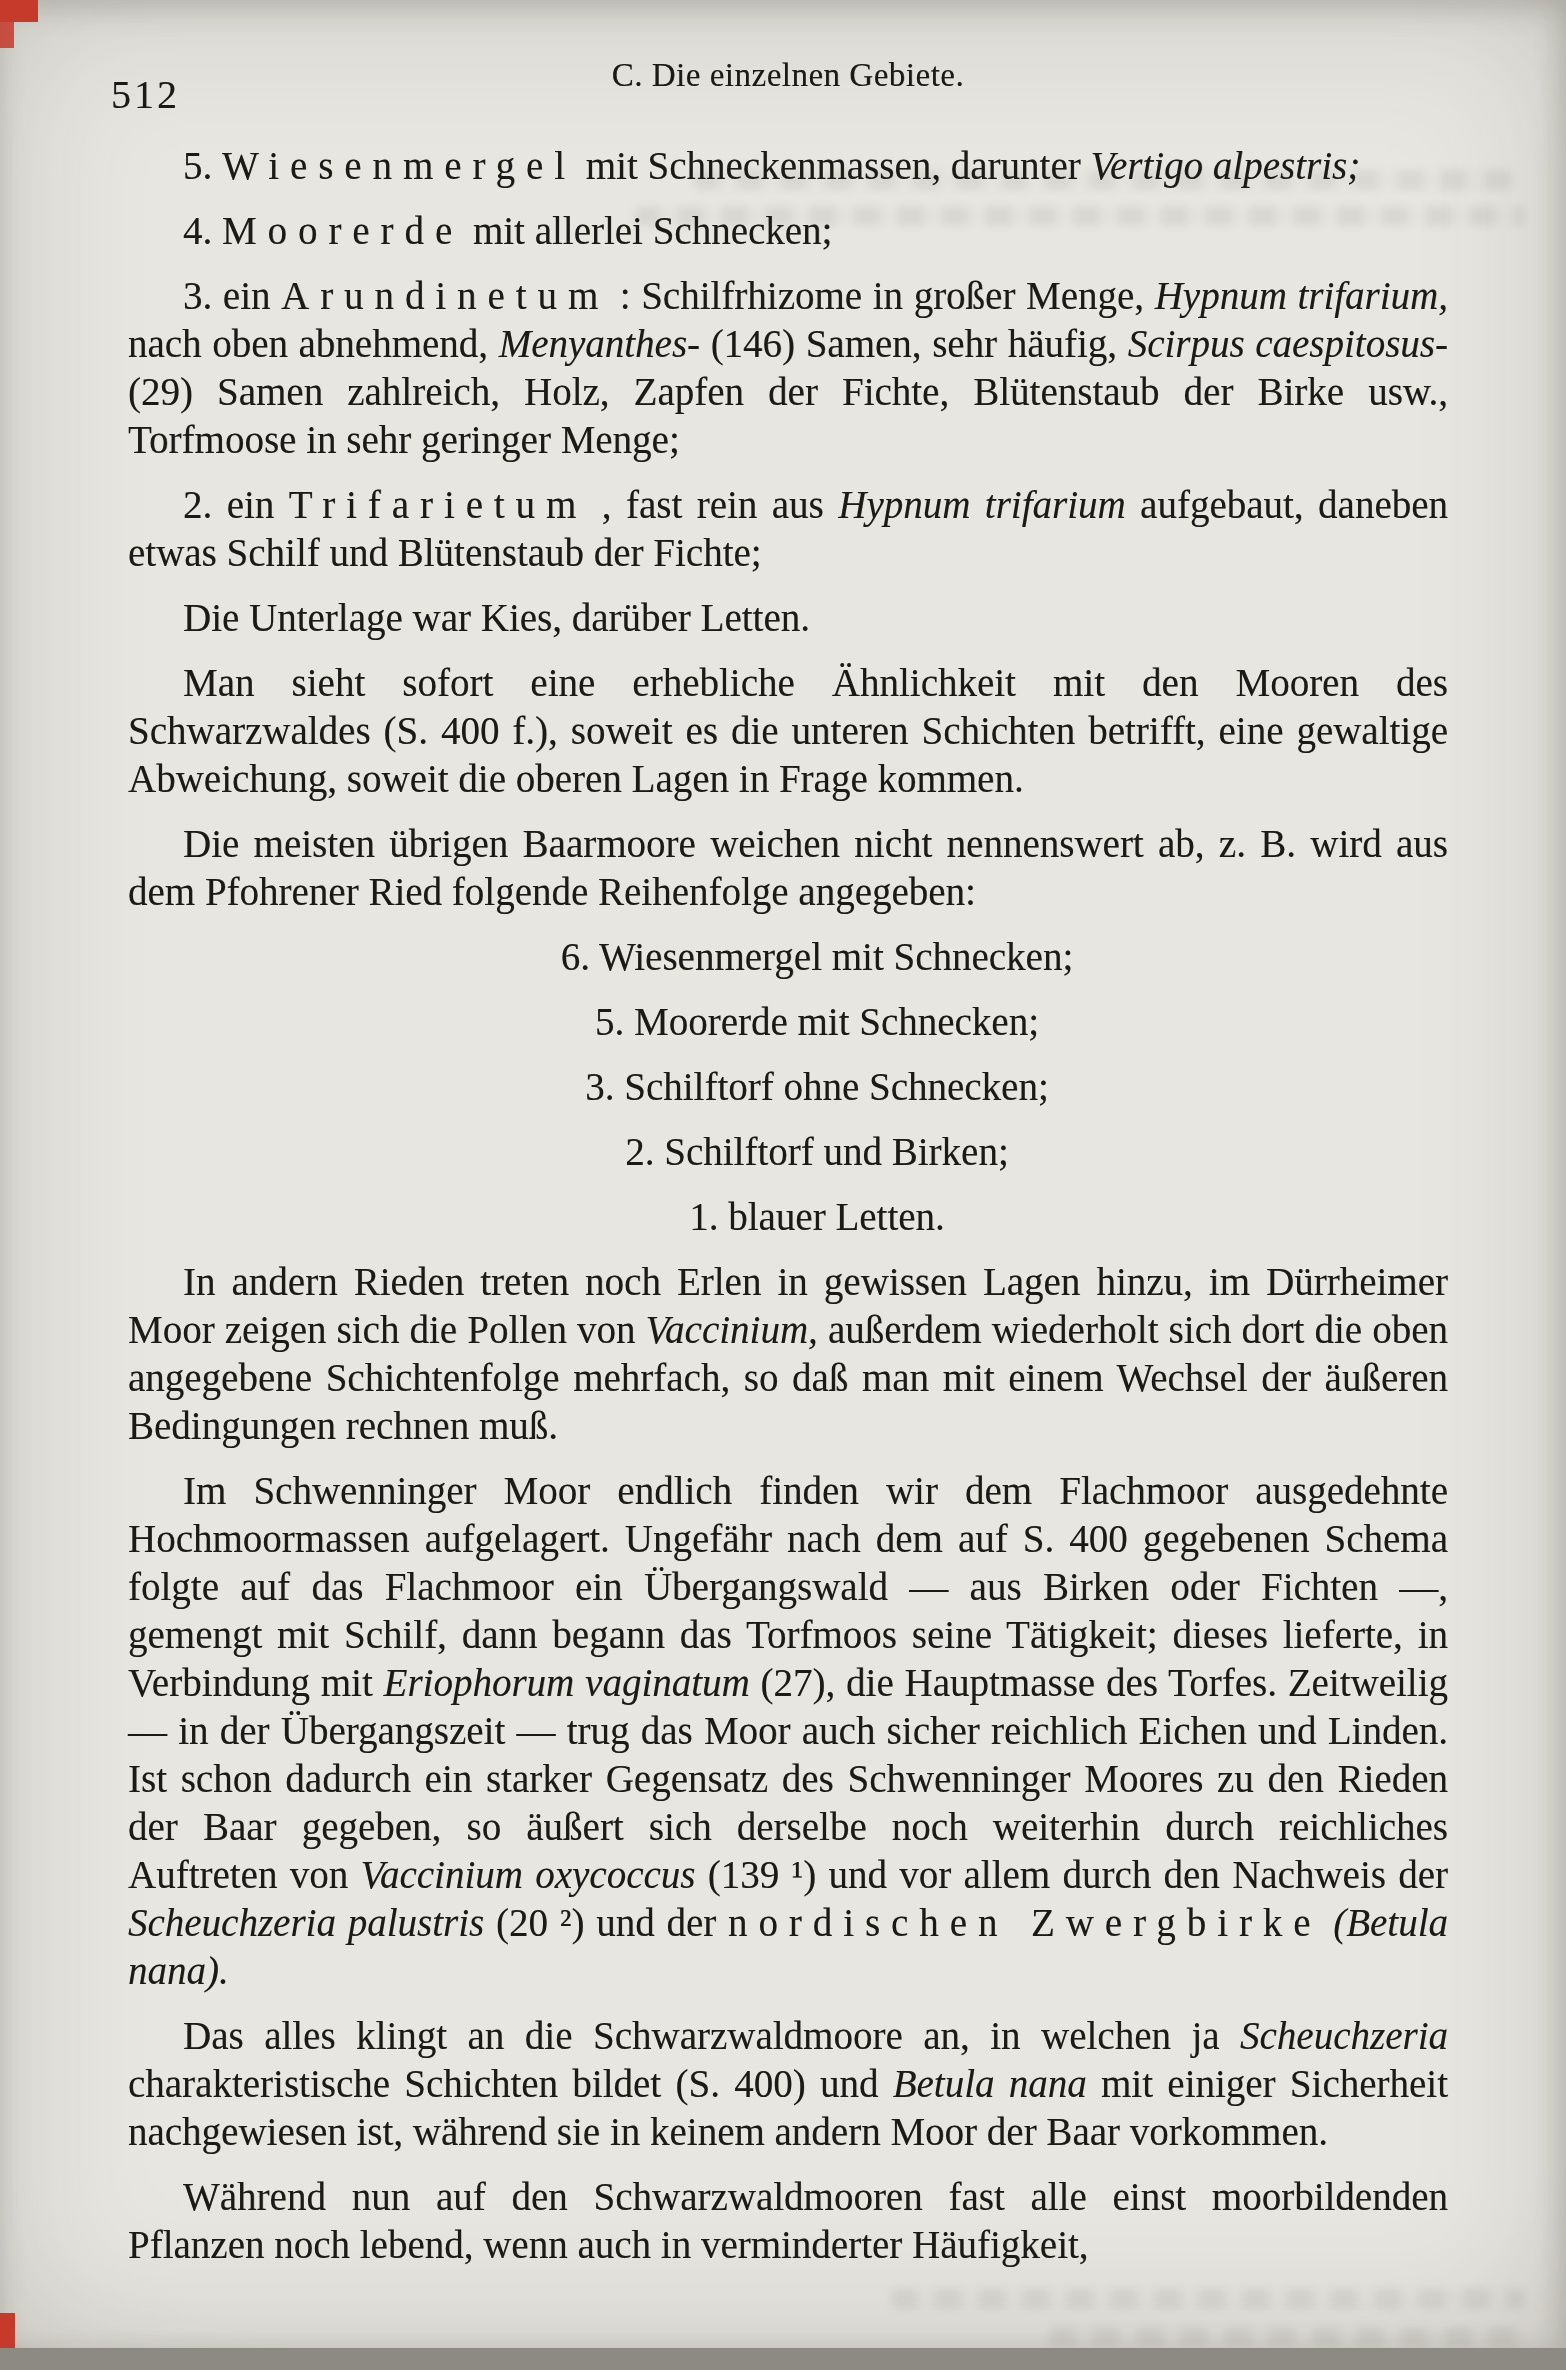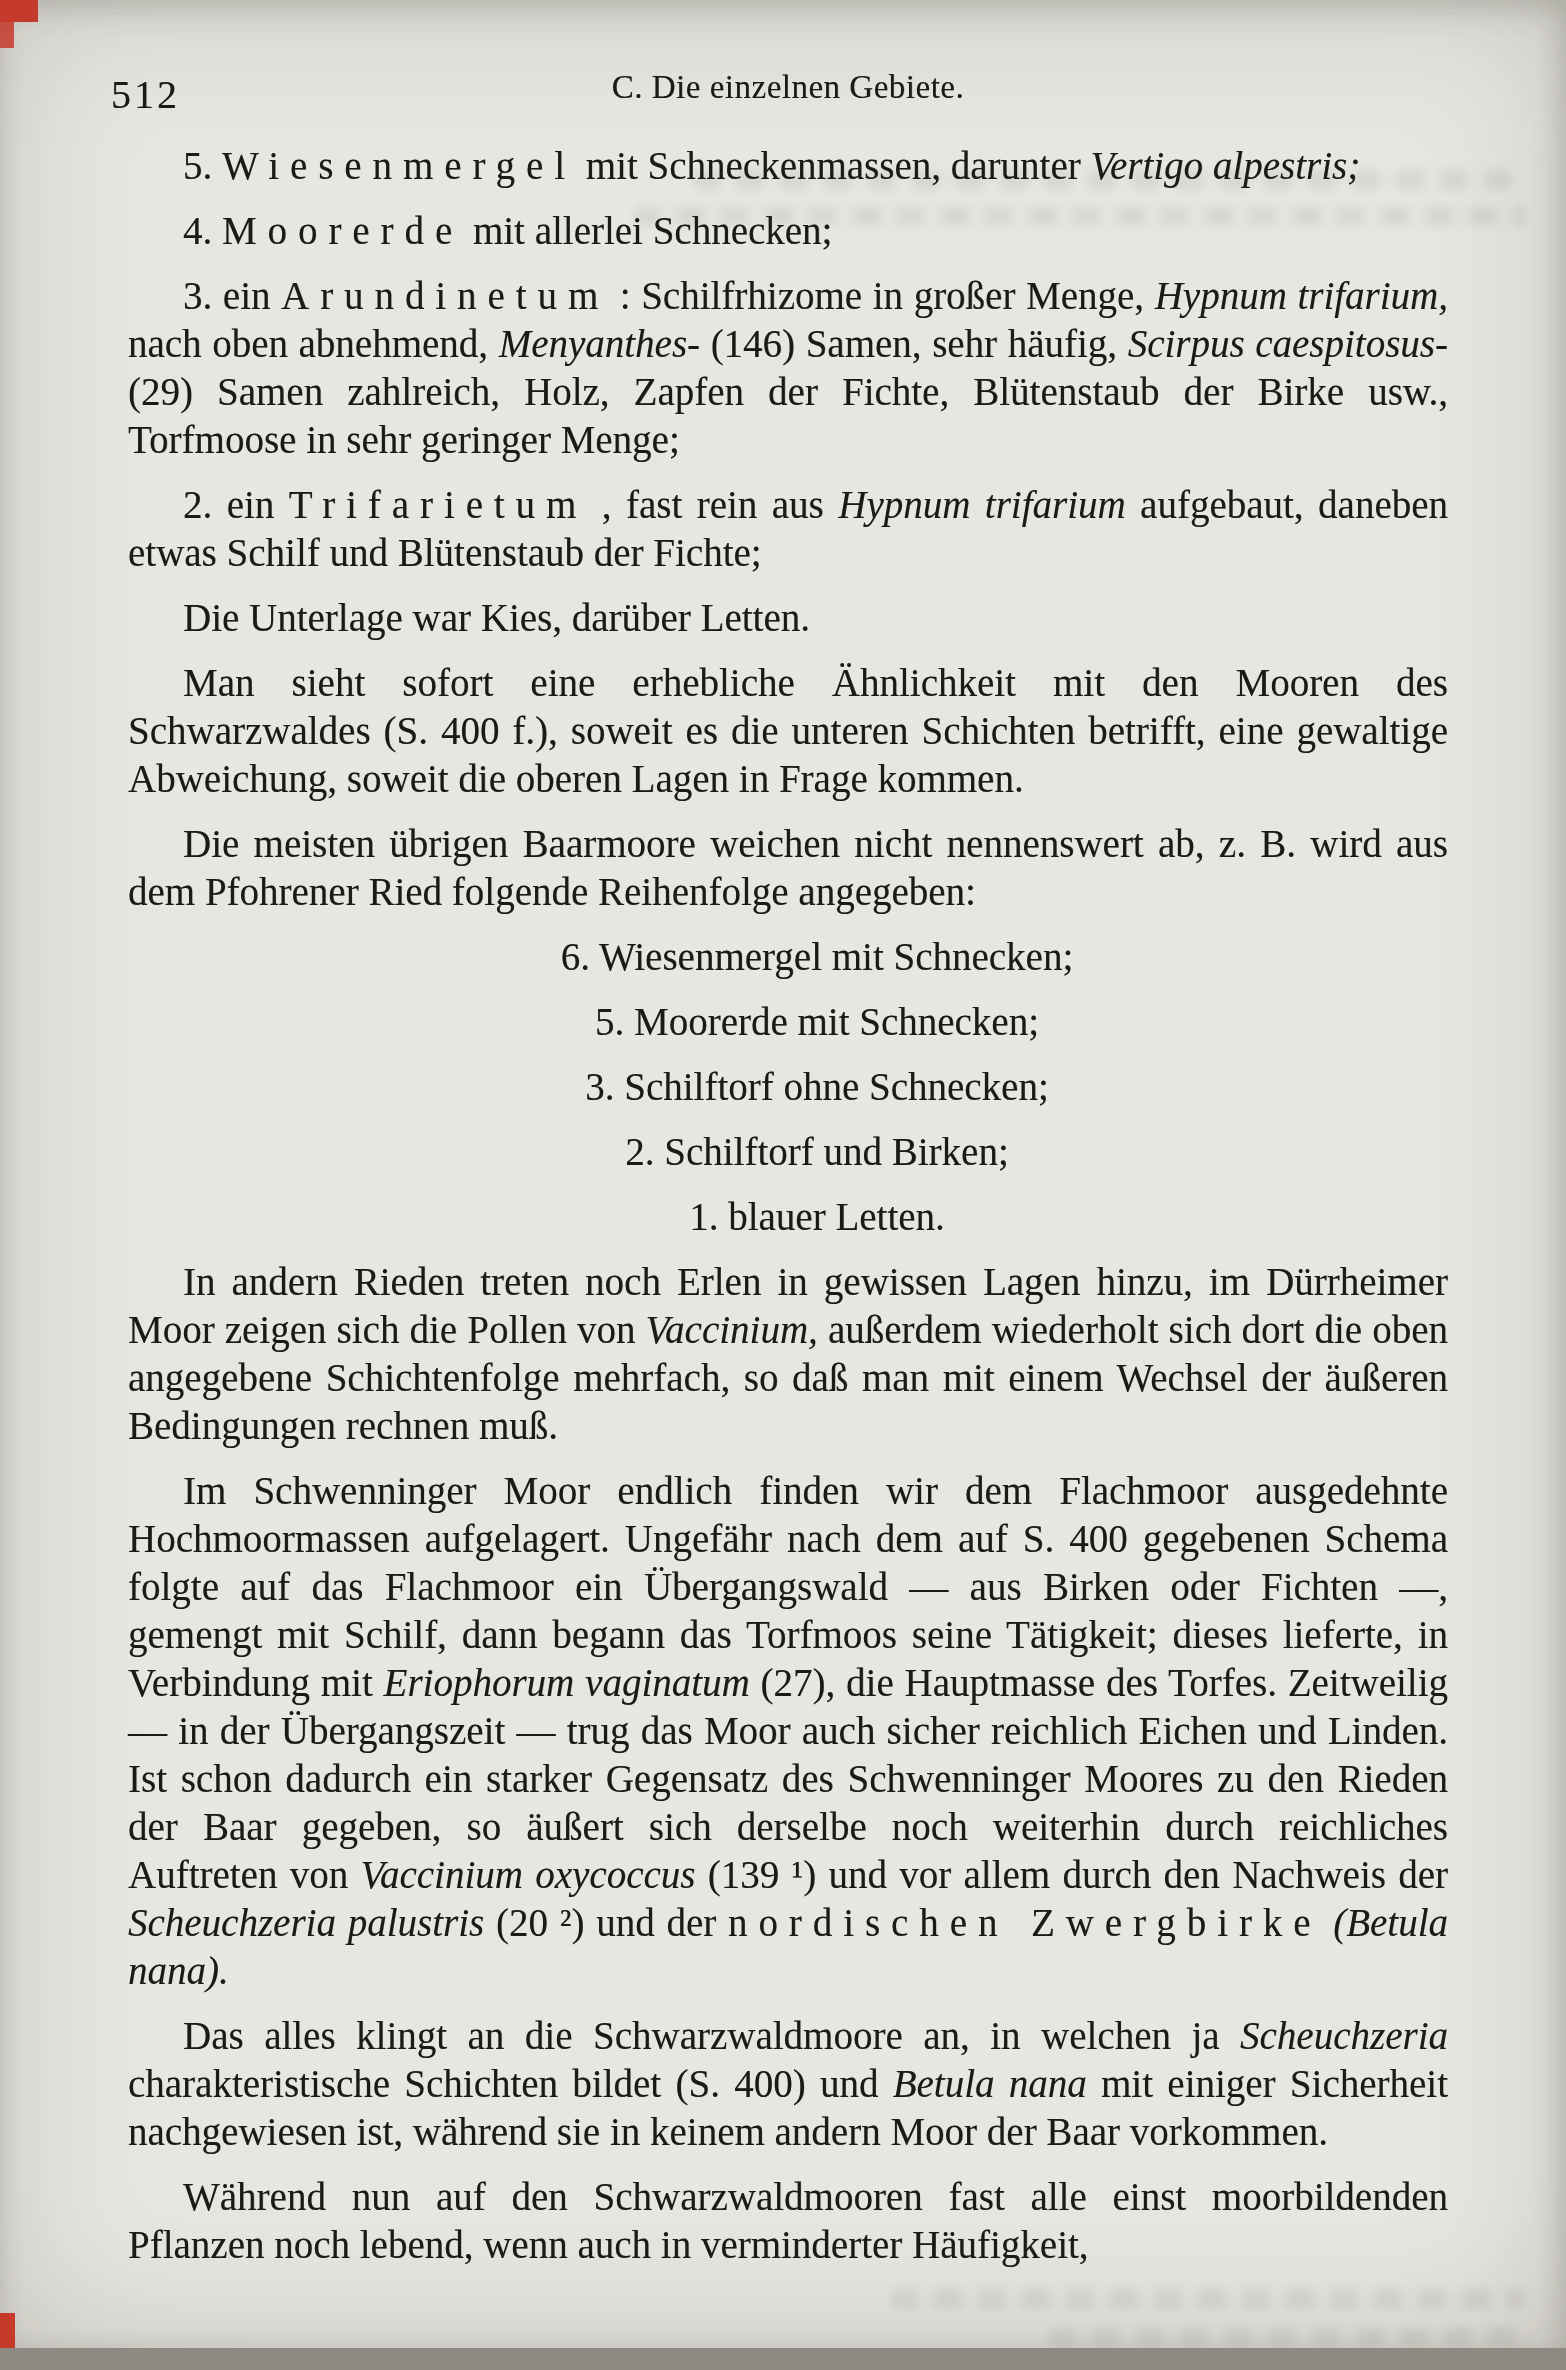--- a/index.html
+++ b/index.html
@@ -40,21 +40,20 @@
   }
   .running-title {
     position: absolute;
     left: 0;
     right: 0;
     top: 2px;
     text-align: center;
     font-size: 33px;
     letter-spacing: 0.5px;
     text-shadow: 0.3px 0.3px 0.6px rgba(28,26,23,.45);
-    margin-top: 12px;
   }
   
   .page-body {
     position: absolute;
     top: 125px;
     left: 111px;
     right: 101px;
   }
   .para {
     margin: 17px;

